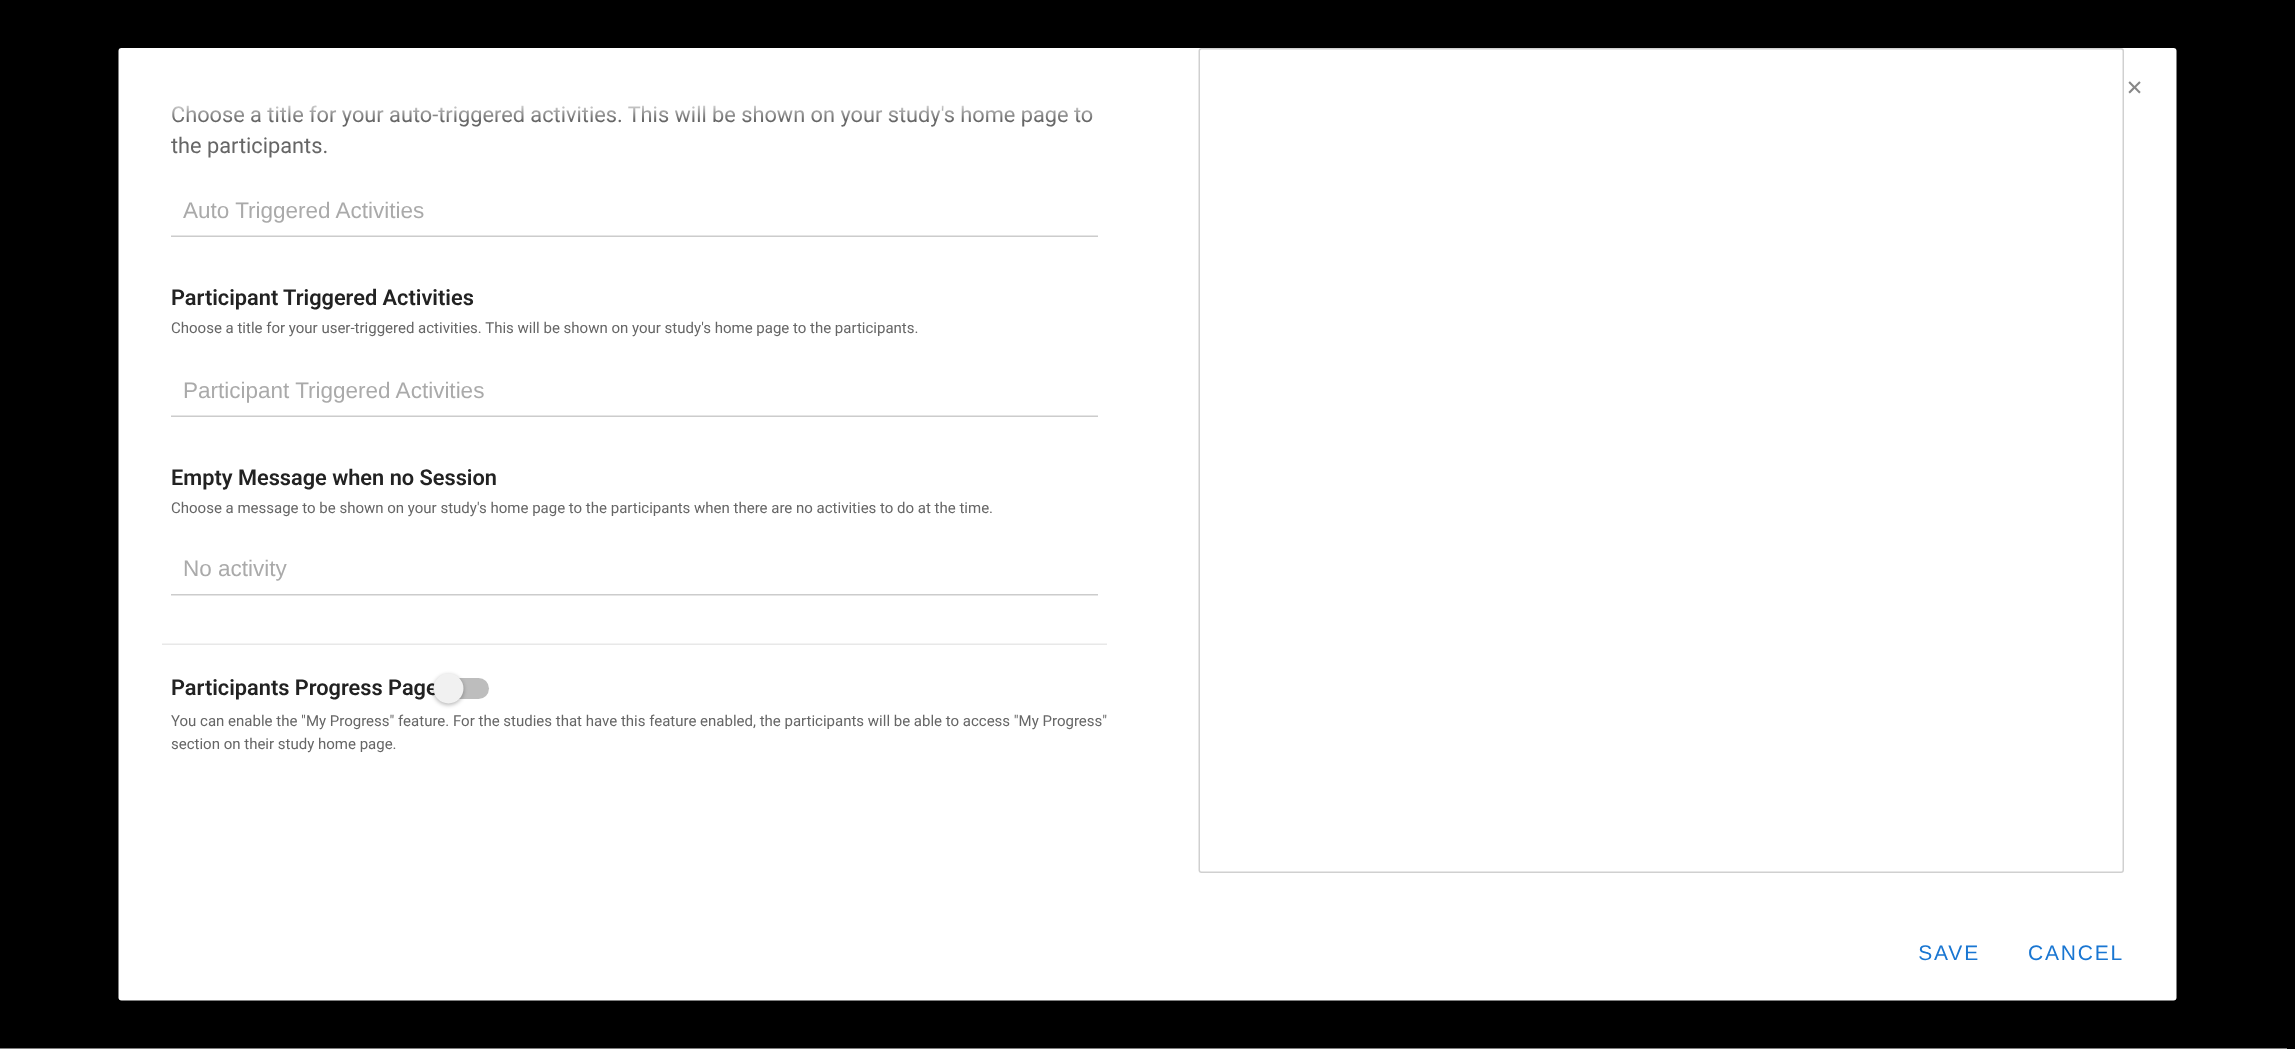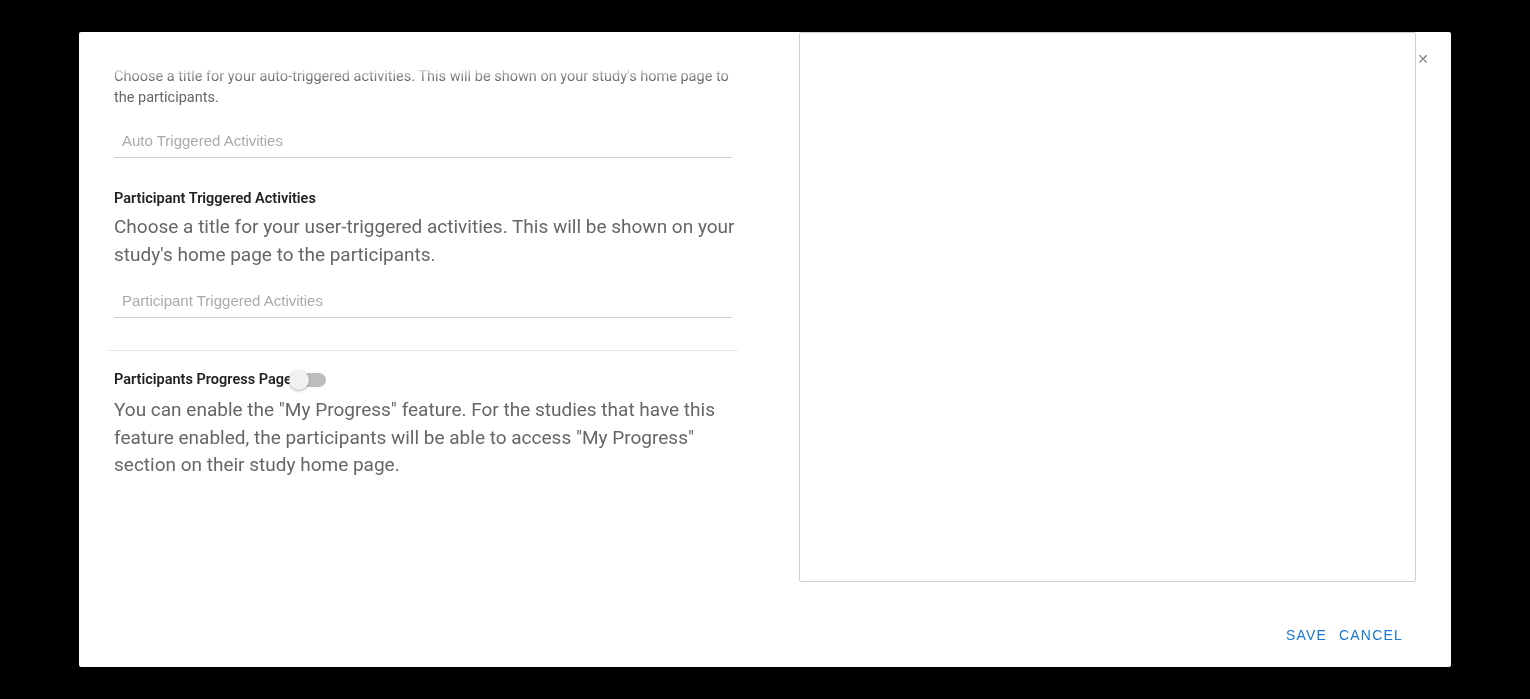--- a/index.html
+++ b/index.html
@@ -65,21 +65,21 @@
     .section-cutoff {
       margin-top: -8px;
     }
     .section-title {
       font-size: 14.5px;
       font-weight: 600;
       color: #222;
       margin-bottom: 6px;
     }
     .section-desc {
-      font-size: 19px;
+      font-size: 10px;
       color: #666;
       line-height: 1.45;
       margin-bottom: 18px;
     }
     .input-field {
       width: 618px;
       border: none;
       border-bottom: 1px solid #ccc;
       font-size: 15px;
       padding: 6px 8px 8px 8px;
@@ -121,23 +121,23 @@
       top: -3px;
       width: 20px;
       height: 20px;
       background: #f1f1f1;
       border-radius: 50%;
       box-shadow: 0 1px 3px rgba(0,0,0,0.3);
     }
     .footer {
       position: absolute;
       bottom: 20px;
-      right: 48px;
+      right: 35px;
       display: flex;
-      gap: 12px;
+      gap: 32px;
       align-items: flex-end;
     }
     .footer-btn {
       background: none;
       border: none;
       color: #1976d2;
       font-size: 14px;
       font-weight: 500;
       letter-spacing: 1.2px;
       cursor: pointer;
@@ -181,20 +181,25 @@
         </div>
         <input type="text" class="input-field" placeholder="Auto Triggered Activities" style="">
       </div>
 
       <div class="section">
         <div class="section-title">Participant Triggered Activities</div>
         <div class="section-desc">Choose a title for your user-triggered activities. This will be shown on your study's home page to the participants.</div>
         <input type="text" class="input-field" placeholder="Participant Triggered Activities" style="">
       </div>
 
+      <div class="section">
+        <div class="section-title">Empty Message when no Session</div>
+        <div class="section-desc">Choose a message to be shown on your study's home page to the participants when there are no activities to do at the time.</div>
+        <input type="text" class="input-field" placeholder="No activity" style="">
+      </div>
 
       <hr class="divider">
 
       <div class="section">
         <div class="toggle-row">
           <div class="toggle-title">Participants Progress Page</div>
           <div class="toggle" style="margin-right: 16px;">
             <div class="toggle-knob"></div>
           </div>
         </div>

